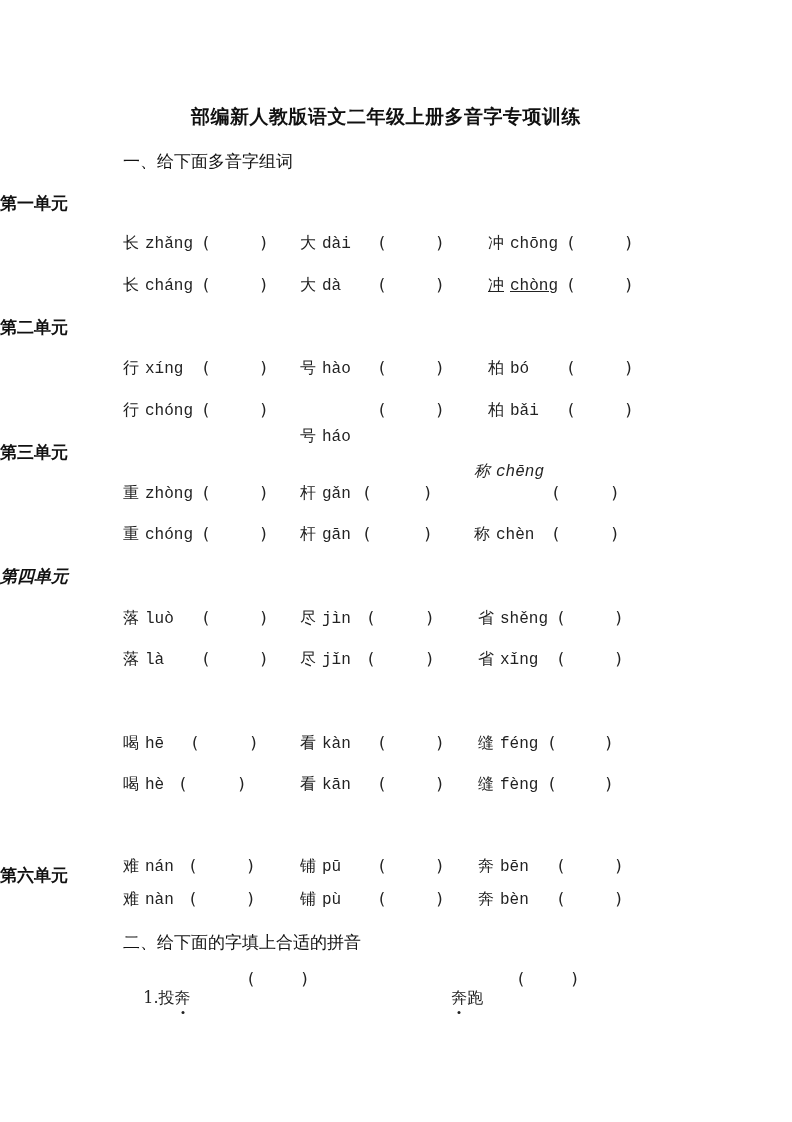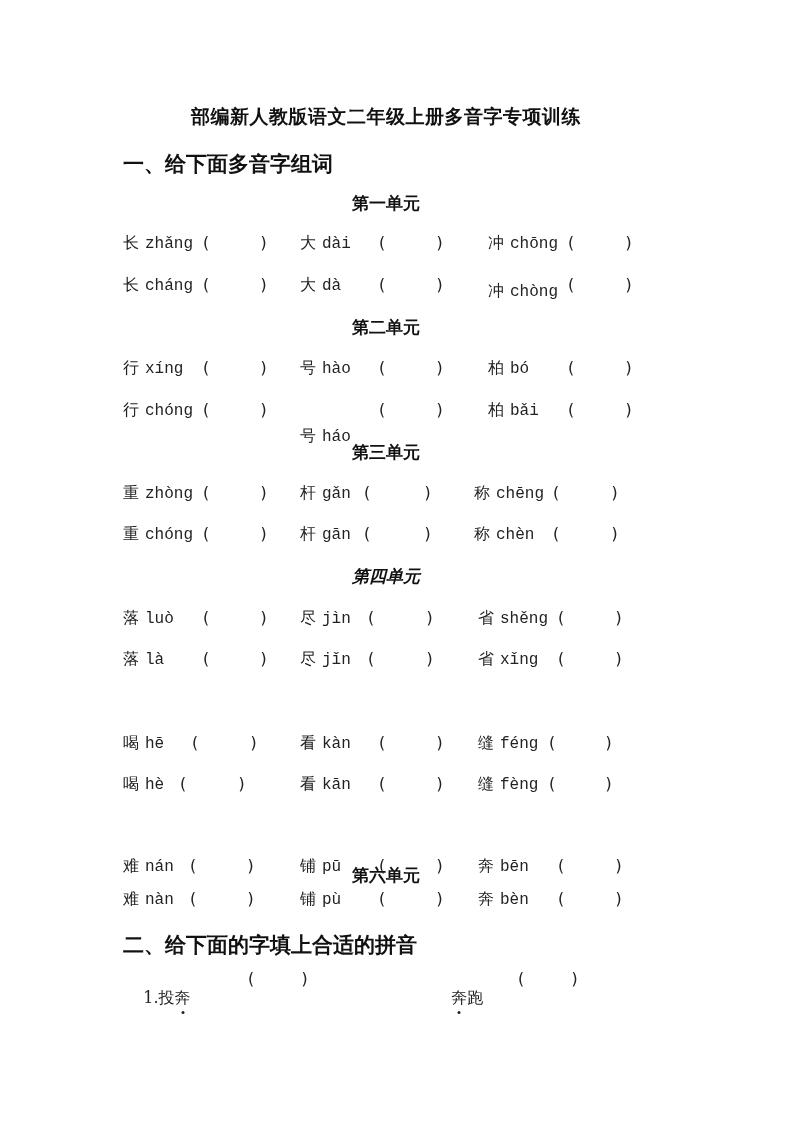--- a/index.html
+++ b/index.html
@@ -1,22 +1,22 @@
 <!DOCTYPE html>
 <html><head>
   <meta charset="utf-8">
   <style>
     html, body { margin: 0; padding: 0; background: #ffffff; }
     body { width: 792px; height: 1122px; position: relative; overflow: hidden;
            font-family: "DejaVu Serif", "Liberation Serif", serif; color: #1a1a1a; }
     .page { position: absolute; left: 0; top: 0; width: 792px; height: 1122px; background: #fff; }
     .title { position: absolute; top: 104px; left: 0; width: 772px; text-align: center;
              font-size: 19px; font-weight: bold; letter-spacing: 0.5px; color: #111; }
-    .section-heading { position: absolute; left: 123px; font-size: 21px; font-weight: bold; color: #111; }
-    .unit-heading { position: absolute; left: 0; width: 772px; text-align: center;
+    .section-heading { position: absolute; left: 123px; font-size: 17px; font-weight: normal; color: #111; }
+    .unit-heading { position: absolute; left: 0; width: 772px; 
                     font-size: 17px; font-weight: bold; color: #111; }
     .item { position: absolute; font-size: 16px; white-space: pre; color: #222;
             font-family: "DejaVu Serif", "Liberation Serif", serif; }
     .item .char { font-family: "DejaVu Sans", sans-serif; margin-right: 6px; }
     .item .pinyin { font-family: "Liberation Mono", "DejaVu Sans Mono", monospace; font-size: 16px; }
     .paren { position: absolute; font-size: 16px; color: #222; font-family: "DejaVu Sans Mono", monospace; }
     .fill-char { position: relative; }
     .dot { position: absolute; left: 50%; bottom: -7px; width: 3px; height: 3px; background: #222;
            border-radius: 50%; transform: translateX(-50%); }
     .footer { position: absolute; top: 1070px; left: 0; width: 792px; text-align: center;
@@ -43,21 +43,21 @@
     <span class="paren" style="left:566px; top:233px;">(</span>
     <span class="paren" style="left:624px; top:233px;">)</span>
   </div>
   <div>
     <div class="item" style="left:123px; top:275px;"><span class="char">长</span><span class="pinyin">cháng</span></div>
     <span class="paren" style="left:201px; top:275px;">(</span>
     <span class="paren" style="left:259px; top:275px;">)</span>
     <div class="item" style="left:300px; top:275px;"><span class="char">大</span><span class="pinyin">dà</span></div>
     <span class="paren" style="left:377px; top:275px;">(</span>
     <span class="paren" style="left:435px; top:275px;">)</span>
-    <div class="item" style="left:488px; top:281px;"><span class="char">冲</span><span class="pinyin">chòng</span></div>
+    <div class="item" style="left:488px; top:275px;text-decoration:underline;"><span class="char">冲</span><span class="pinyin">chòng</span></div>
     <span class="paren" style="left:566px; top:275px;">(</span>
     <span class="paren" style="left:624px; top:275px;">)</span>
   </div>
 
   <div class="unit-heading" style="top:316px;">第二单元</div>
   <div>
     <div class="item" style="left:123px; top:358px;"><span class="char">行</span><span class="pinyin">xíng</span></div>
     <span class="paren" style="left:201px; top:358px;">(</span>
     <span class="paren" style="left:259px; top:358px;">)</span>
     <div class="item" style="left:300px; top:358px;"><span class="char">号</span><span class="pinyin">hào</span></div>
@@ -80,21 +80,21 @@
   </div>
 
   <div class="unit-heading" style="top:441px;">第三单元</div>
   <div>
     <div class="item" style="left:123px; top:483px;"><span class="char">重</span><span class="pinyin">zhòng</span></div>
     <span class="paren" style="left:201px; top:483px;">(</span>
     <span class="paren" style="left:259px; top:483px;">)</span>
     <div class="item" style="left:300px; top:483px;"><span class="char">杆</span><span class="pinyin">gǎn</span></div>
     <span class="paren" style="left:362px; top:483px;">(</span>
     <span class="paren" style="left:423px; top:483px;">)</span>
-    <div class="item" style="left:474px; top:483px;"><span class="char">称</span><span class="pinyin">chēng</span></div>
+    <div class="item" style="left:474px; top:461px;font-style:italic;"><span class="char">称</span><span class="pinyin">chēng</span></div>
     <span class="paren" style="left:551px; top:483px;">(</span>
     <span class="paren" style="left:610px; top:483px;">)</span>
   </div>
   <div>
     <div class="item" style="left:123px; top:524px;"><span class="char">重</span><span class="pinyin">chóng</span></div>
     <span class="paren" style="left:201px; top:524px;">(</span>
     <span class="paren" style="left:259px; top:524px;">)</span>
     <div class="item" style="left:300px; top:524px;"><span class="char">杆</span><span class="pinyin">gān</span></div>
     <span class="paren" style="left:362px; top:524px;">(</span>
     <span class="paren" style="left:423px; top:524px;">)</span>

